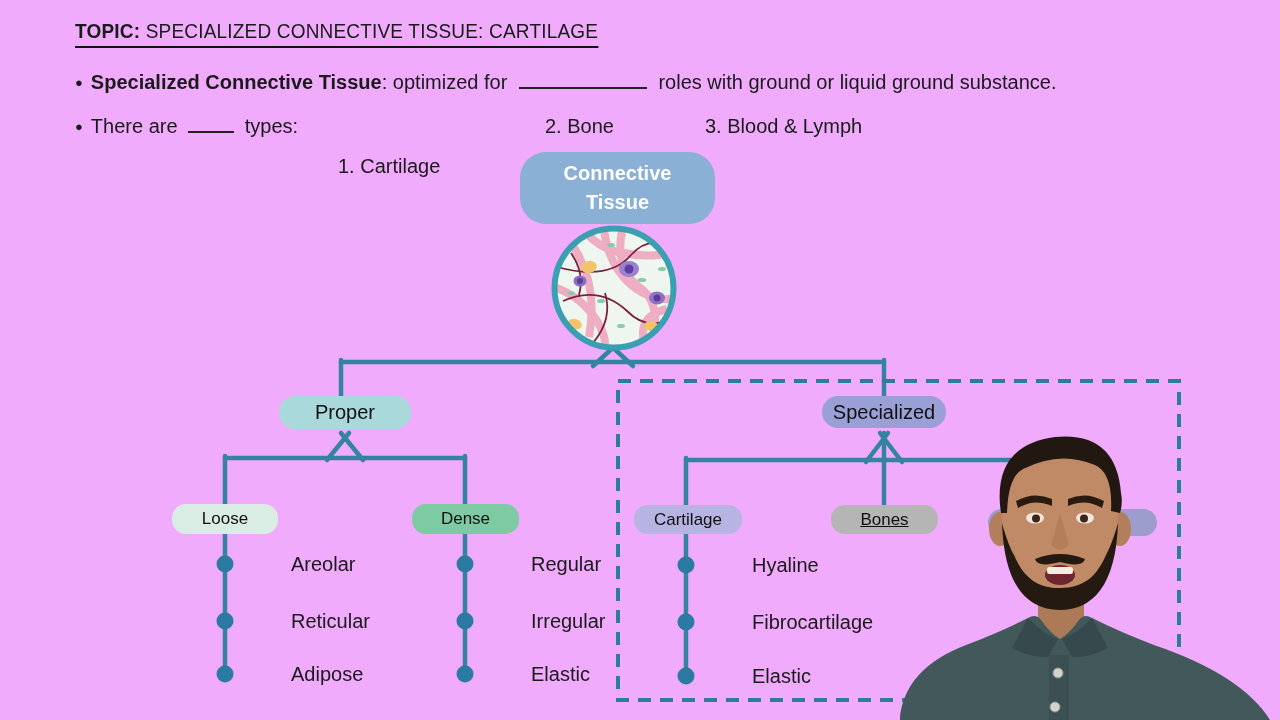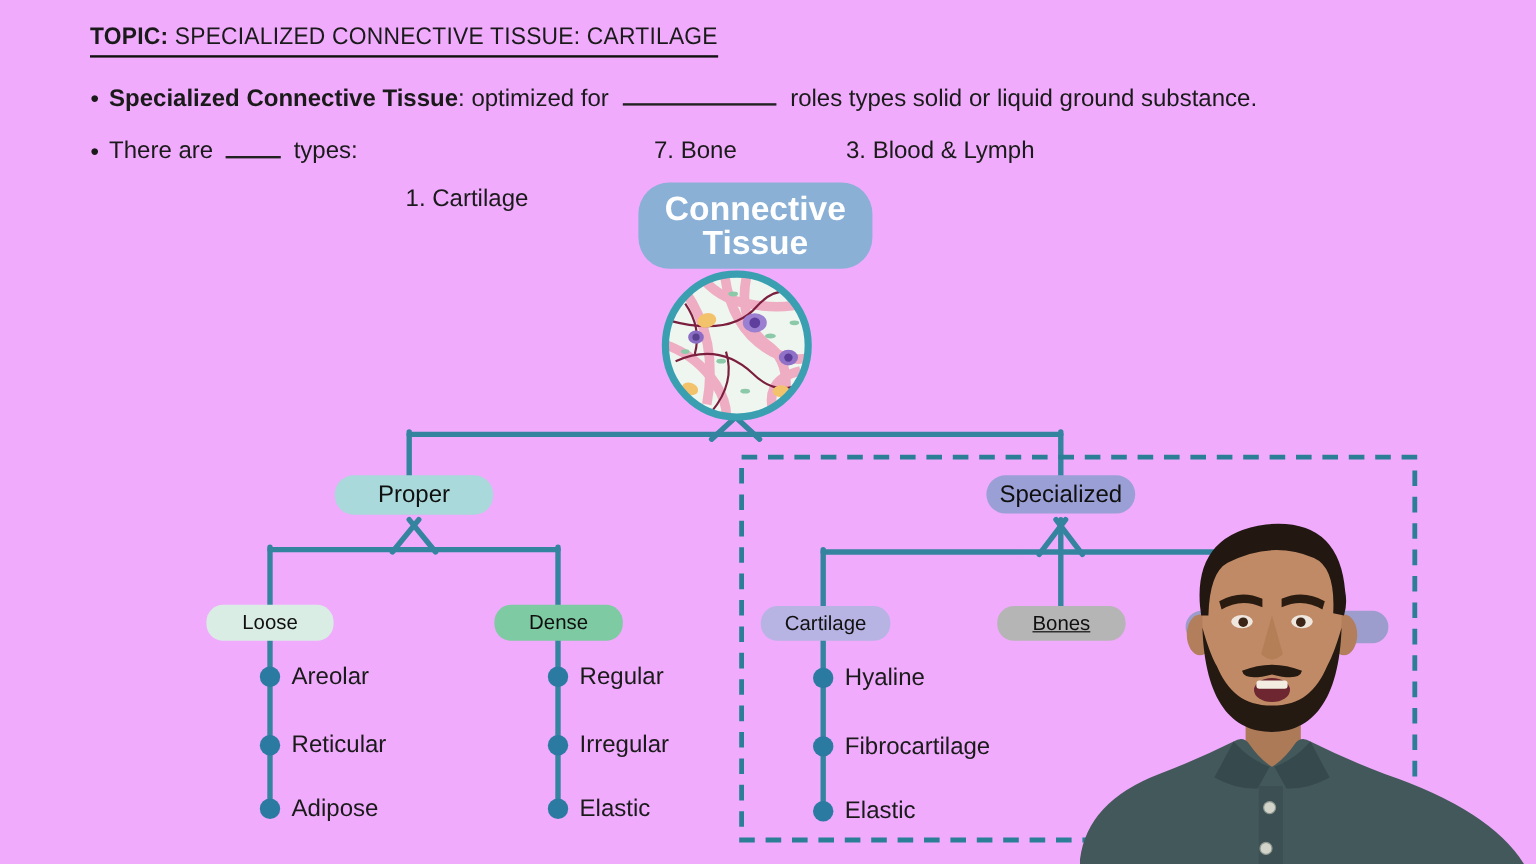--- a/index.html
+++ b/index.html
@@ -12,49 +12,49 @@
   .topic-label{font-weight:bold;}
   .bullet-row{position:absolute;left:75px;font-size:20px;line-height:26px;white-space:nowrap;}
   .bullet-dot{display:inline-block;font-size:13px;vertical-align:2px;margin-right:8px;}
   .bold{font-weight:bold;margin-top:28px;}
   .blank{display:inline-block;border-bottom:2px solid #222;height:14px;}
   .b2-item{position:absolute;top:0;}
   
   .pill{position:absolute;border-radius:16px;display:flex;align-items:center;justify-content:center;
         font-size:20px;color:#101010;z-index:3;}
   .pill.small{font-size:17px;border-radius:14px;}
-  .root-pill{position:absolute;left:532px;top:152px;width:195px;height:72px;border-radius:26px;
+  .root-pill{position:absolute;left:520px;top:152px;width:195px;height:72px;border-radius:26px;
              display:flex;flex-direction:column;align-items:center;justify-content:center;
-             color:#ffffff;font-weight:bold;font-size:28px;line-height:29px;z-index:3;}
-  .leaf-label{position:absolute;font-size:20px;line-height:26px;z-index:3;white-space:nowrap;}
+             color:#ffffff;font-weight:bold;font-size:20px;line-height:29px;z-index:3;}
+  .leaf-label{position:absolute;font-size:20px;line-height:26px;z-index:3;white-space:nowrap;margin-left:48px;}
   .layer{position:absolute;left:0;top:0;z-index:2;}
   #micro-circle{position:absolute;left:551px;top:225px;z-index:3;}
   #presenter{position:absolute;left:900px;top:425px;z-index:5;}
 </style>
 </head>
 <body>
 
 <div id="stage">
 
   <div class="topic">
     <span class="topic-inner"><span class="topic-label">TOPIC:</span><span> SPECIALIZED CONNECTIVE TISSUE: CARTILAGE</span></span>
   </div>
 
   <div class="bullet-row" style="top:69px;">
     <span class="bullet-dot">●</span><span class="bold">Specialized Connective Tissue</span><span>: optimized for</span>
     <span class="blank" style="width:128px;margin:0 6px;"></span>
-    <span>roles types solid or liquid ground substance.</span>
+    <span>roles with ground or liquid ground substance.</span>
   </div>
 
   <div class="bullet-row" style="top:113px;right:0;left:75px;">
     <span class="bullet-dot">●</span><span>There are</span>
     <span class="blank" style="width:46px;margin:0 5px;"></span>
     <span>types:</span>
     <span class="b2-item" style="left:263px;margin-top:40px;">1. Cartilage</span>
-    <span class="b2-item" style="left:470px;">7. Bone</span>
+    <span class="b2-item" style="left:470px;">2. Bone</span>
     <span class="b2-item" style="left:630px;">3. Blood &amp; Lymph</span>
   </div>
 
   <svg class="layer" width="1280" height="720" aria-hidden="true">
     <g stroke="#35849f" stroke-width="4.5" stroke-linecap="round" fill="none">
 
       <line x1="341" y1="362" x2="884" y2="362"></line>
       <line x1="341" y1="360" x2="341" y2="399"></line>
       <line x1="884" y1="360" x2="884" y2="399"></line>
       <line x1="593" y1="366" x2="617" y2="344"></line>

